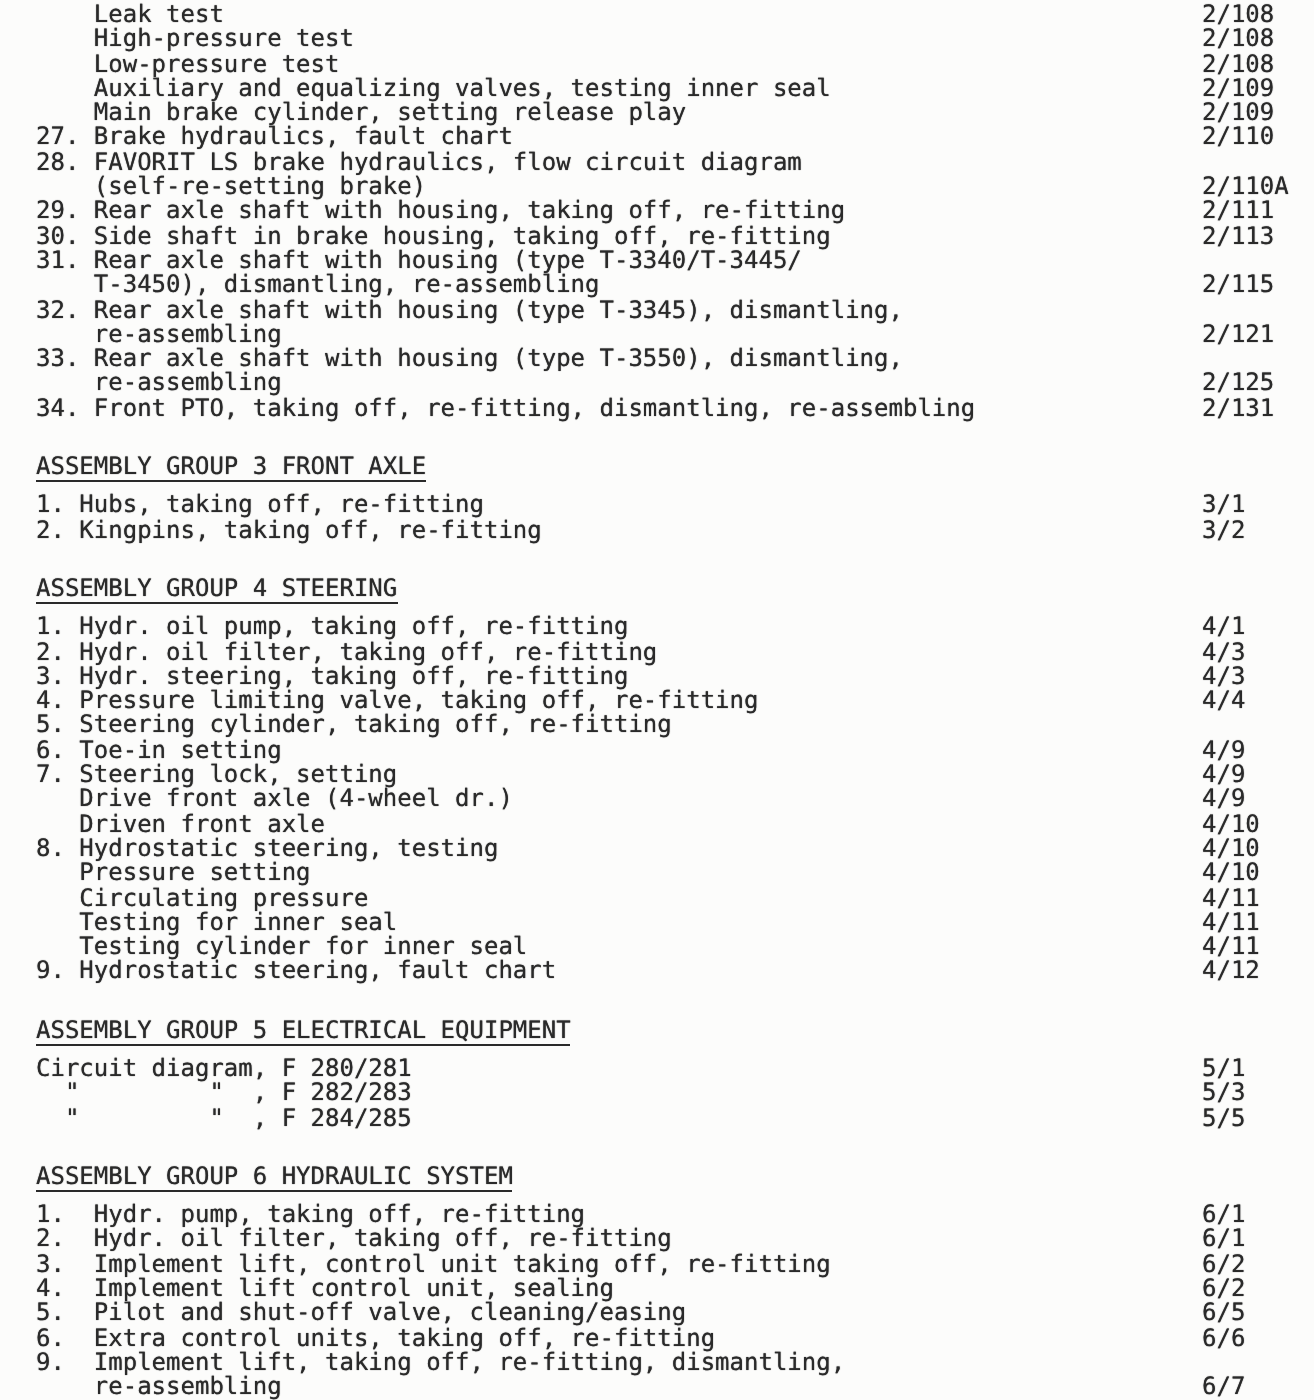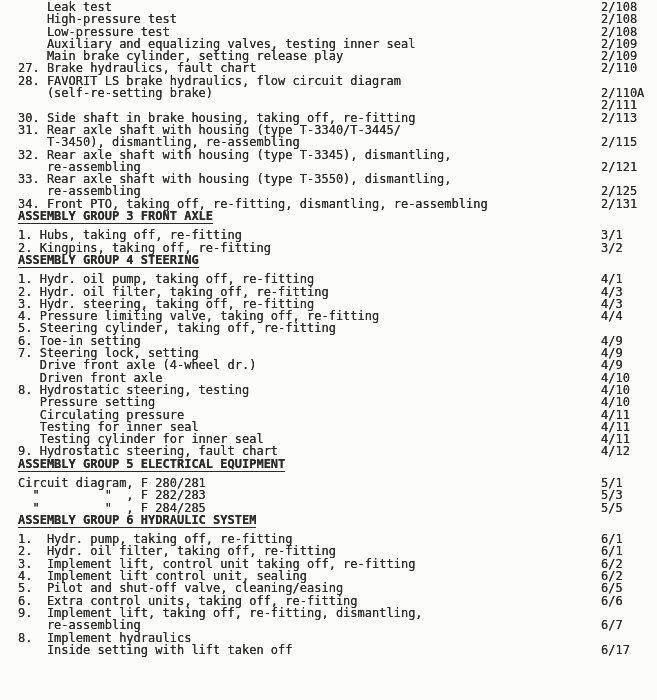--- a/index.html
+++ b/index.html
@@ -35,44 +35,43 @@
   .pagenum {
     position: absolute;
     left: 583px;
     top: 0;
     white-space: pre;
   }
   .heading-row {
     position: relative;
     height: 13.3px;
     line-height: 12.3px;
-    margin-top: 0;
+    margin-top: 17px;
     margin-bottom: 6px;
     white-space: pre;
-    font-weight: bold;
   }
   .heading-text {
     display: inline-block;
     border-bottom: 1px solid #2a2a2a;
     padding-bottom: 1px;
   }
 </style>
 </head>
 <body>
 
 <div class="page">
     <div class="line"><span class="entry">    Leak test</span><span class="pagenum">2/108</span></div>
     <div class="line"><span class="entry">    High-pressure test</span><span class="pagenum">2/108</span></div>
     <div class="line"><span class="entry">    Low-pressure test</span><span class="pagenum">2/108</span></div>
     <div class="line"><span class="entry">    Auxiliary and equalizing valves, testing inner seal</span><span class="pagenum">2/109</span></div>
     <div class="line"><span class="entry">    Main brake cylinder, setting release play</span><span class="pagenum">2/109</span></div>
     <div class="line"><span class="entry">27. Brake hydraulics, fault chart</span><span class="pagenum">2/110</span></div>
     <div class="line"><span class="entry">28. FAVORIT LS brake hydraulics, flow circuit diagram</span><span class="pagenum"></span></div>
     <div class="line"><span class="entry">    (self-re-setting brake)</span><span class="pagenum">2/110A</span></div>
-    <div class="line"><span class="pagenum">2/111</span></div>
+    <div class="line"><span class="entry">29. Rear axle shaft with housing, taking off, re-fitting</span><span class="pagenum">2/111</span></div>
     <div class="line"><span class="entry">30. Side shaft in brake housing, taking off, re-fitting</span><span class="pagenum">2/113</span></div>
     <div class="line"><span class="entry">31. Rear axle shaft with housing (type T-3340/T-3445/</span><span class="pagenum"></span></div>
     <div class="line"><span class="entry">    T-3450), dismantling, re-assembling</span><span class="pagenum">2/115</span></div>
     <div class="line"><span class="entry">32. Rear axle shaft with housing (type T-3345), dismantling,</span><span class="pagenum"></span></div>
     <div class="line"><span class="entry">    re-assembling</span><span class="pagenum">2/121</span></div>
     <div class="line"><span class="entry">33. Rear axle shaft with housing (type T-3550), dismantling,</span><span class="pagenum"></span></div>
     <div class="line"><span class="entry">    re-assembling</span><span class="pagenum">2/125</span></div>
     <div class="line"><span class="entry">34. Front PTO, taking off, re-fitting, dismantling, re-assembling</span><span class="pagenum">2/131</span></div>
     <div class="heading-row"><span class="heading-text">ASSEMBLY GROUP 3 FRONT AXLE</span></div>
     <div class="line"><span class="entry">1. Hubs, taking off, re-fitting</span><span class="pagenum">3/1</span></div>

